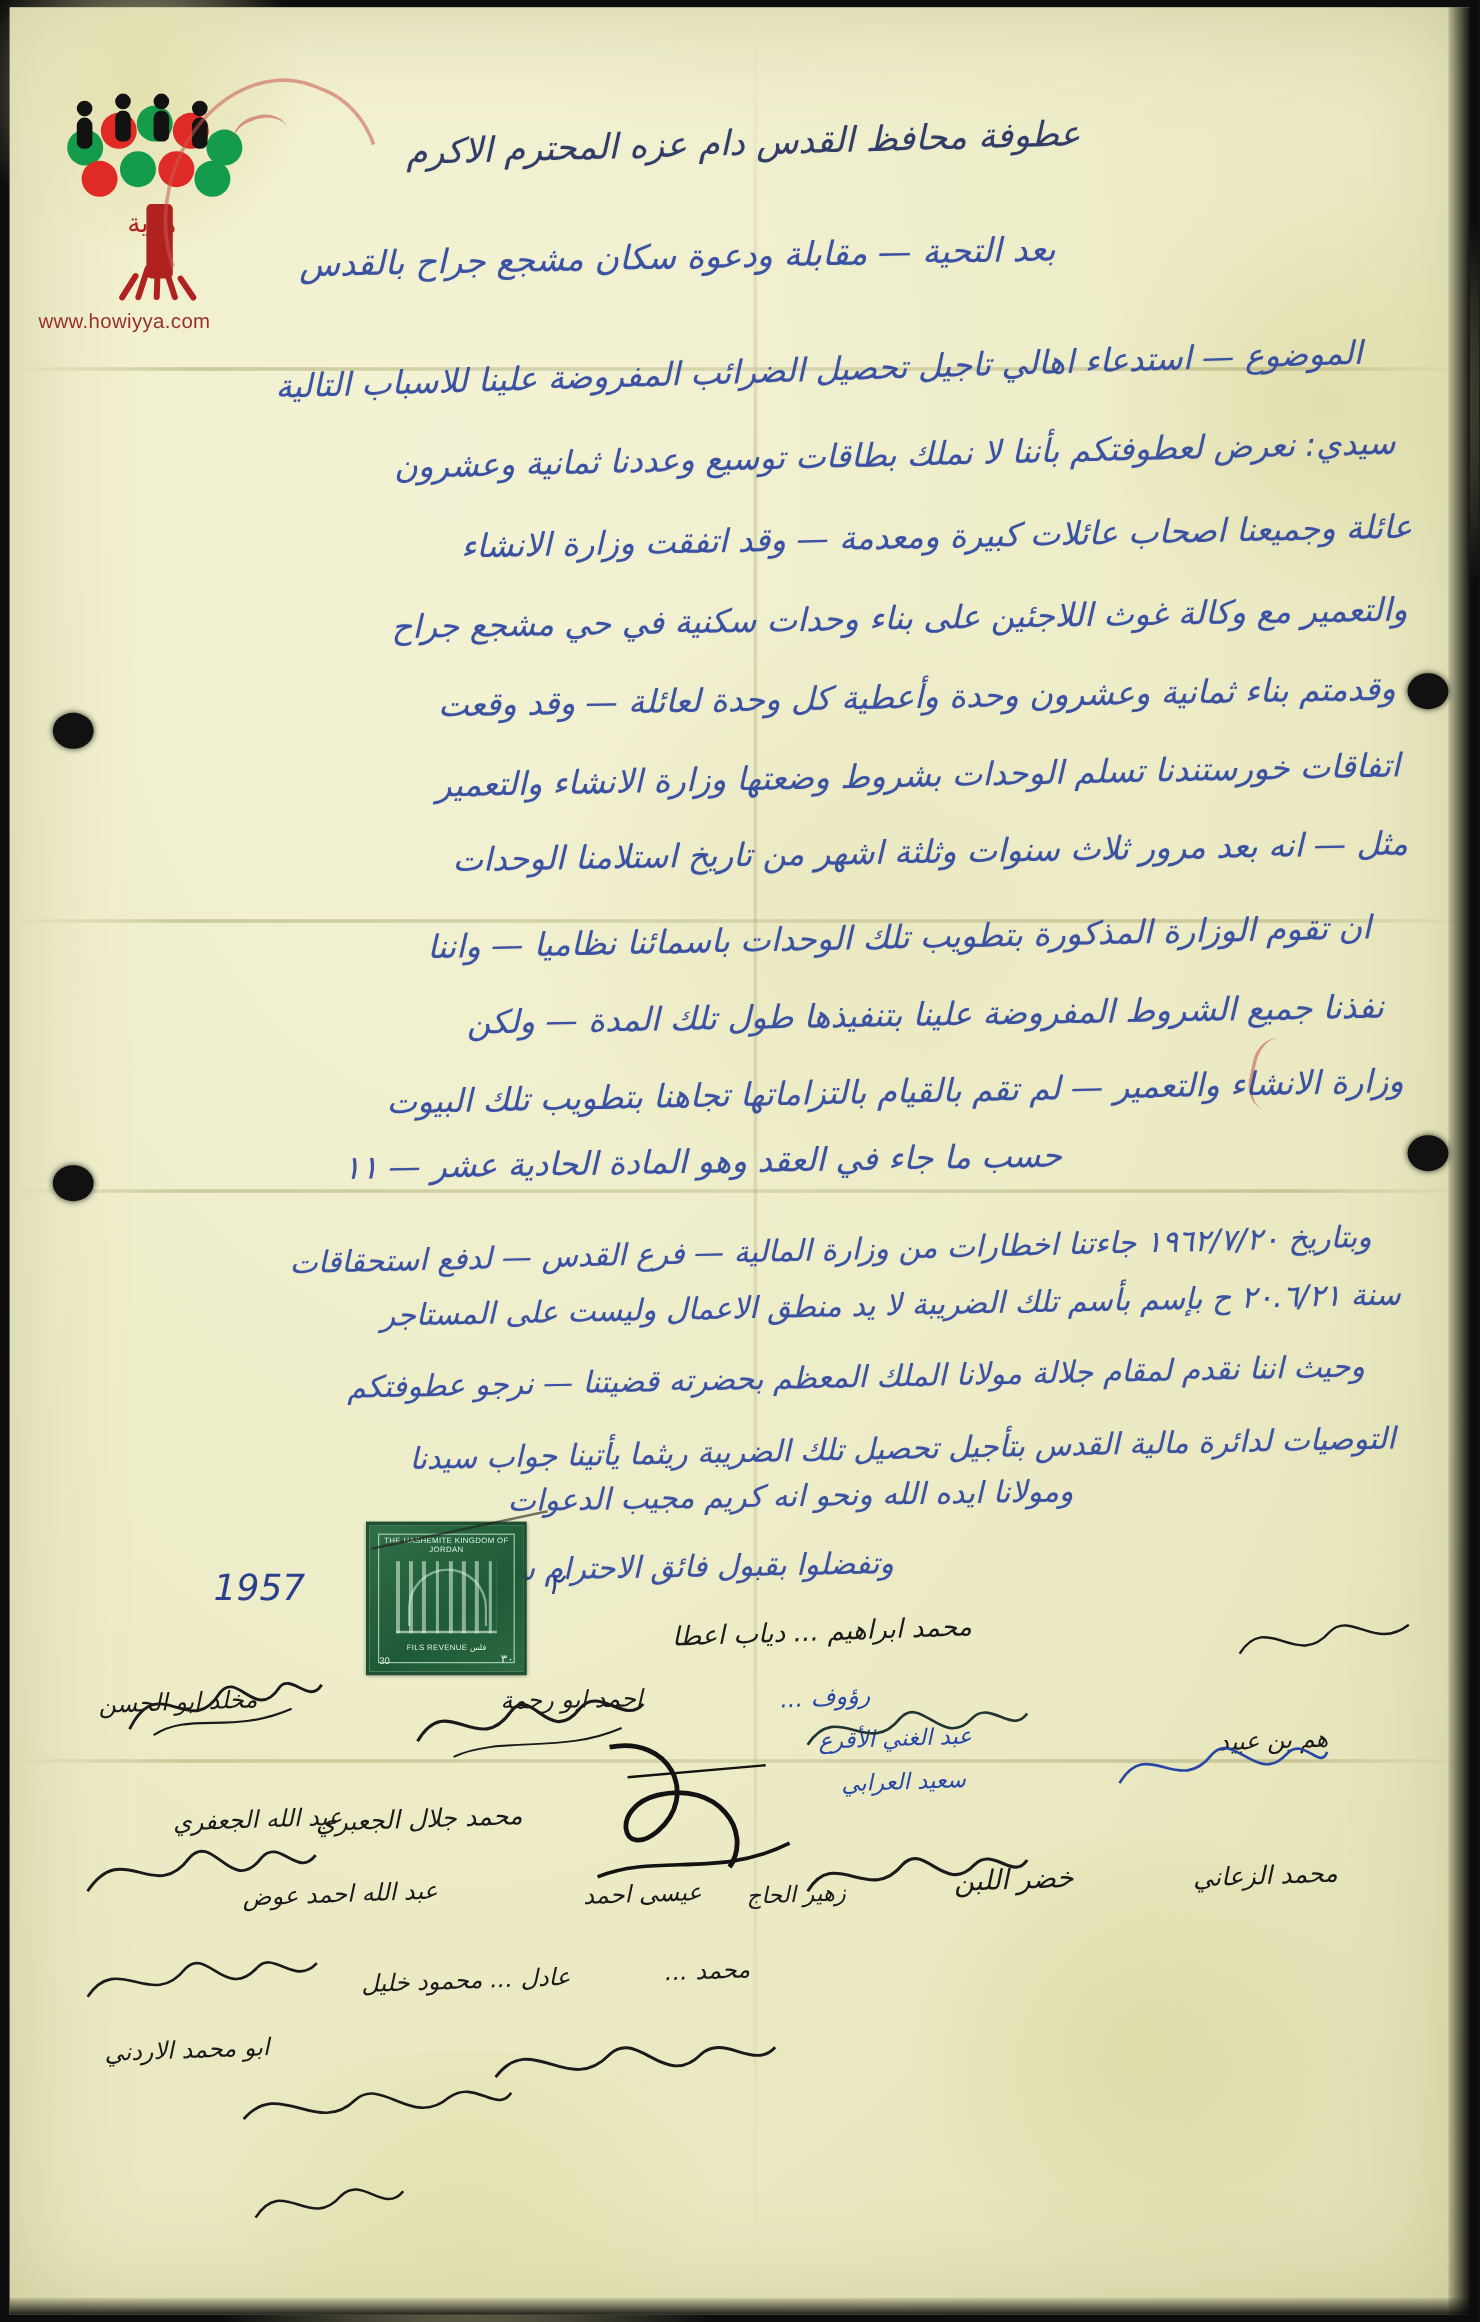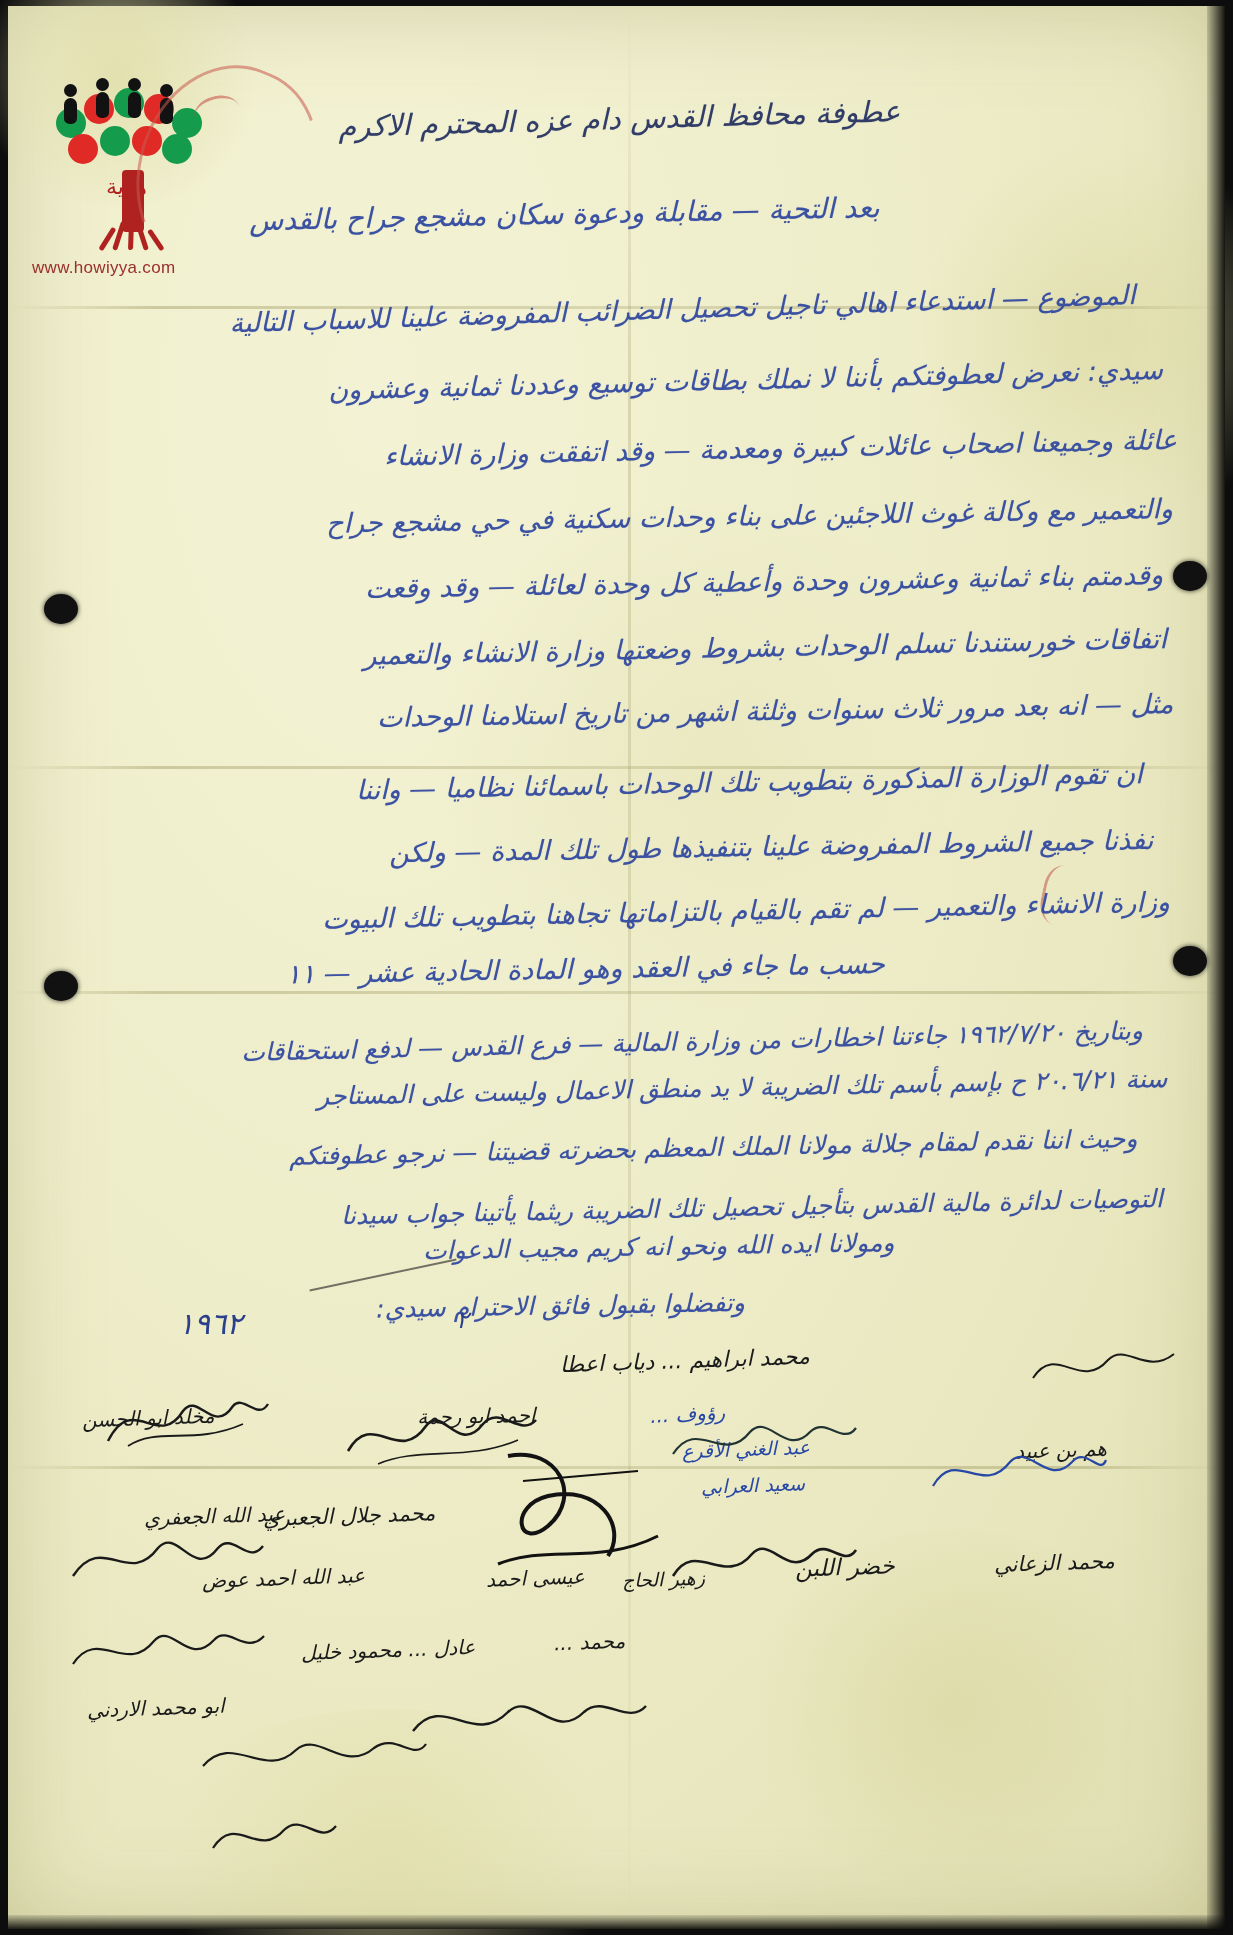--- a/index.html
+++ b/index.html
@@ -268,23 +268,31 @@
     <div class="hand ink-blue" style="right:55px;top:880px;font-size:27px;letter-spacing:1.5px;transform:rotate(-1.2deg);">وزارة الانشاء والتعمير — لم تقم بالقيام بالتزاماتها تجاهنا بتطويب تلك البيوت</div>
     <div class="hand ink-blue" style="right:340px;top:942px;font-size:27px;letter-spacing:1.5px;transform:rotate(-1.0deg);">حسب ما جاء في العقد وهو المادة الحادية عشر — ١١</div>
 
     <div class="hand ink-blue" style="right:82px;top:1010px;font-size:25px;letter-spacing:1.2px;transform:rotate(-1.4deg);">وبتاريخ ١٩٦٢/٧/٢٠ جاءتنا اخطارات من وزارة المالية — فرع القدس — لدفع استحقاقات</div>
     <div class="hand ink-blue" style="right:58px;top:1058px;font-size:25px;letter-spacing:1.2px;transform:rotate(-1.2deg);">سنة ٢٠.٦/٢١ ح بإسم بأسم تلك الضريبة لا يد منطق الاعمال وليست على المستاجر</div>
     <div class="hand ink-blue" style="right:88px;top:1118px;font-size:25px;letter-spacing:1.2px;transform:rotate(-1.2deg);">وحيث اننا نقدم لمقام جلالة مولانا الملك المعظم بحضرته قضيتنا — نرجو عطوفتكم</div>
     <div class="hand ink-blue" style="right:62px;top:1178px;font-size:25px;letter-spacing:1.2px;transform:rotate(-1.2deg);">التوصيات لدائرة مالية القدس بتأجيل تحصيل تلك الضريبة ريثما يأتينا جواب سيدنا</div>
     <div class="hand ink-blue" style="right:330px;top:1222px;font-size:25px;letter-spacing:1.2px;transform:rotate(-1.0deg);">ومولانا ايده الله ونحو انه كريم مجيب الدعوات</div>
     <div class="hand ink-blue" style="right:480px;top:1282px;font-size:25px;letter-spacing:1.2px;transform:rotate(-1.0deg);">وتفضلوا بقبول فائق الاحترام سيدي:</div>
 
+    <div class="stamp">
+      <div class="inner"></div>
+      <div class="top-text">THE HASHEMITE KINGDOM OF JORDAN</div>
+      <div class="arch"></div>
+      <div class="bottom-text">FILS  REVENUE  فلس</div>
+      <div class="value-left">30</div>
+      <div class="value-right">٣٠</div>
+    </div>
     <div class="stamp-ink"></div>
 
-    <div class="year-mark">١٩٦٢</div>
+    <div class="year-mark">1957</div>
     <div class="date-frag">٢</div>
 
     <div class="sig-name black" style="right:415px;top:1342px;font-size:22px;transform:rotate(-2deg);">محمد ابراهيم ... دياب اعطا</div>
     <div class="sig-name black" style="right:690px;top:1398px;font-size:20px;transform:rotate(-1deg);">احمد ابو رحمة</div>
     <div class="sig-name blue" style="right:500px;top:1396px;font-size:20px;transform:rotate(-3deg);">رؤوف ...</div>
     <div class="sig-name blue" style="right:415px;top:1432px;font-size:19px;transform:rotate(-2deg);">عبد الغني الأقرع</div>
     <div class="sig-name blue" style="right:420px;top:1468px;font-size:19px;transform:rotate(-2deg);">سعيد العرابي</div>
     <div class="sig-name black" style="right:118px;top:1432px;font-size:20px;transform:rotate(-2deg);">هم بن عبيد</div>
     <div class="sig-name black" style="right:110px;top:1545px;font-size:21px;transform:rotate(-2deg);">محمد الزعاني</div>
     <div class="sig-name black" style="right:330px;top:1548px;font-size:23px;transform:rotate(-2deg);">خضر اللبن</div>

